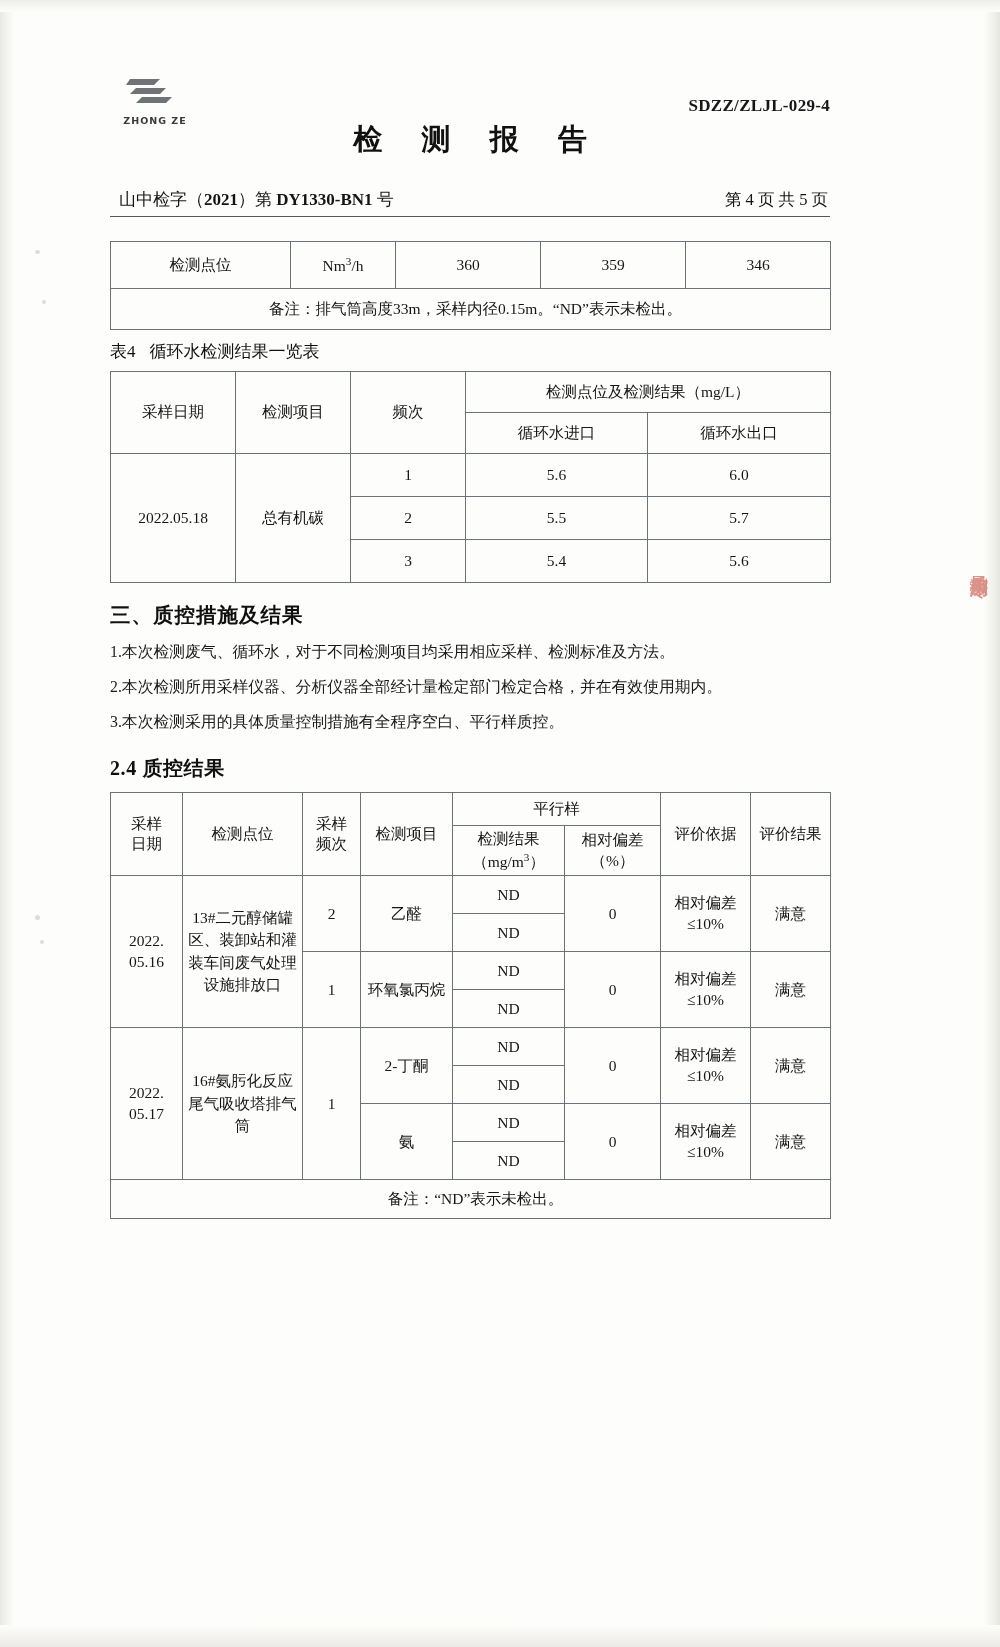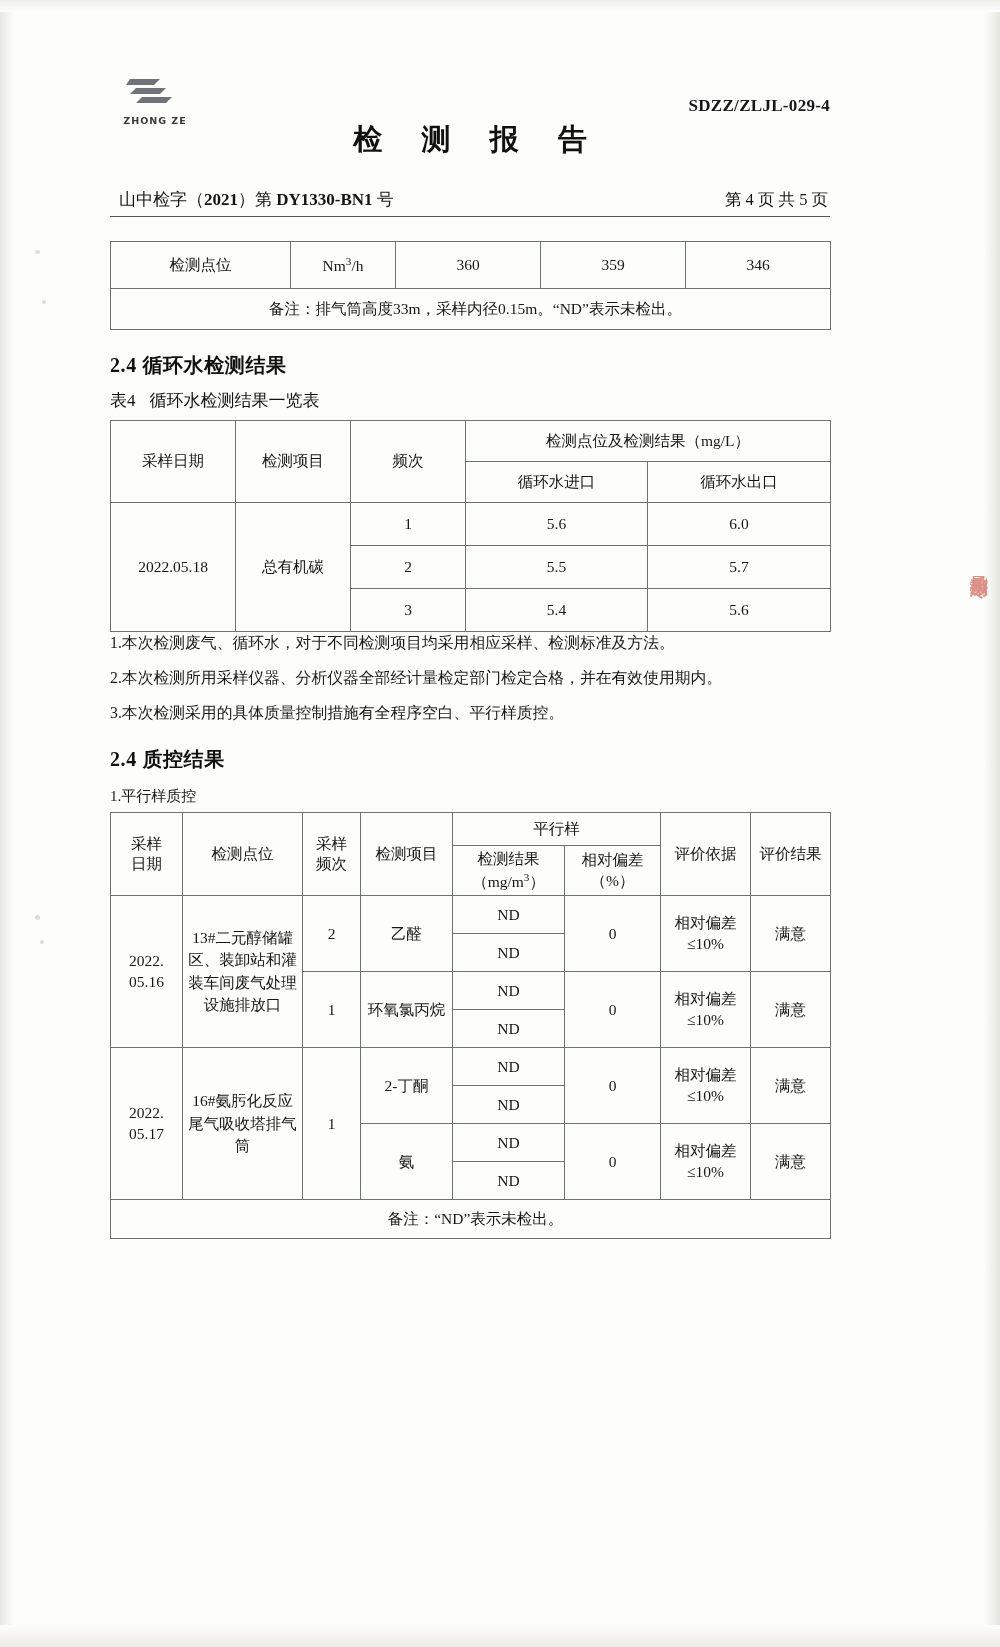--- a/index.html
+++ b/index.html
@@ -282,21 +282,20 @@
           <td>360</td>
           <td>359</td>
           <td>346</td>
         </tr>
         <tr class="note">
           <td class="note-cell" colspan="5">备注：排气筒高度33m，采样内径0.15m。“ND”表示未检出。</td>
         </tr>
       </tbody>
     </table>
 
-    <h2 class="sec">2.4  循环水检测结果</h2>
 
     <div class="tbl-caption">
       <span>表4</span><span class="cap-gap"></span><span>循环水检测结果一览表</span>
     </div>
 
     <table class="rpt tbl4">
       <colgroup>
         <col style="width:125px">
           <col style="width:115px">
           <col style="width:115px">
@@ -327,27 +326,27 @@
           <td>5.7</td>
         </tr>
         <tr>
           <td>3</td>
           <td>5.4</td>
           <td>5.6</td>
         </tr>
       </tbody>
     </table>
 
+    <h2 class="sec-major">三、质控措施及结果</h2>
 
     <p class="body-line">1.本次检测废气、循环水，对于不同检测项目均采用相应采样、检测标准及方法。</p>
     <p class="body-line">2.本次检测所用采样仪器、分析仪器全部经计量检定部门检定合格，并在有效使用期内。</p>
     <p class="body-line">3.本次检测采用的具体质量控制措施有全程序空白、平行样质控。</p>
 
     <h2 class="sec">2.4  质控结果</h2>
-    <p class="small-label">1.平行样质控</p>
 
     <table class="rpt tblqc">
       <colgroup>
         <col style="width:72px">
           <col style="width:120px">
           <col style="width:58px">
           <col style="width:92px">
         <col style="width:112px">
           <col style="width:96px">
           <col style="width:90px">

